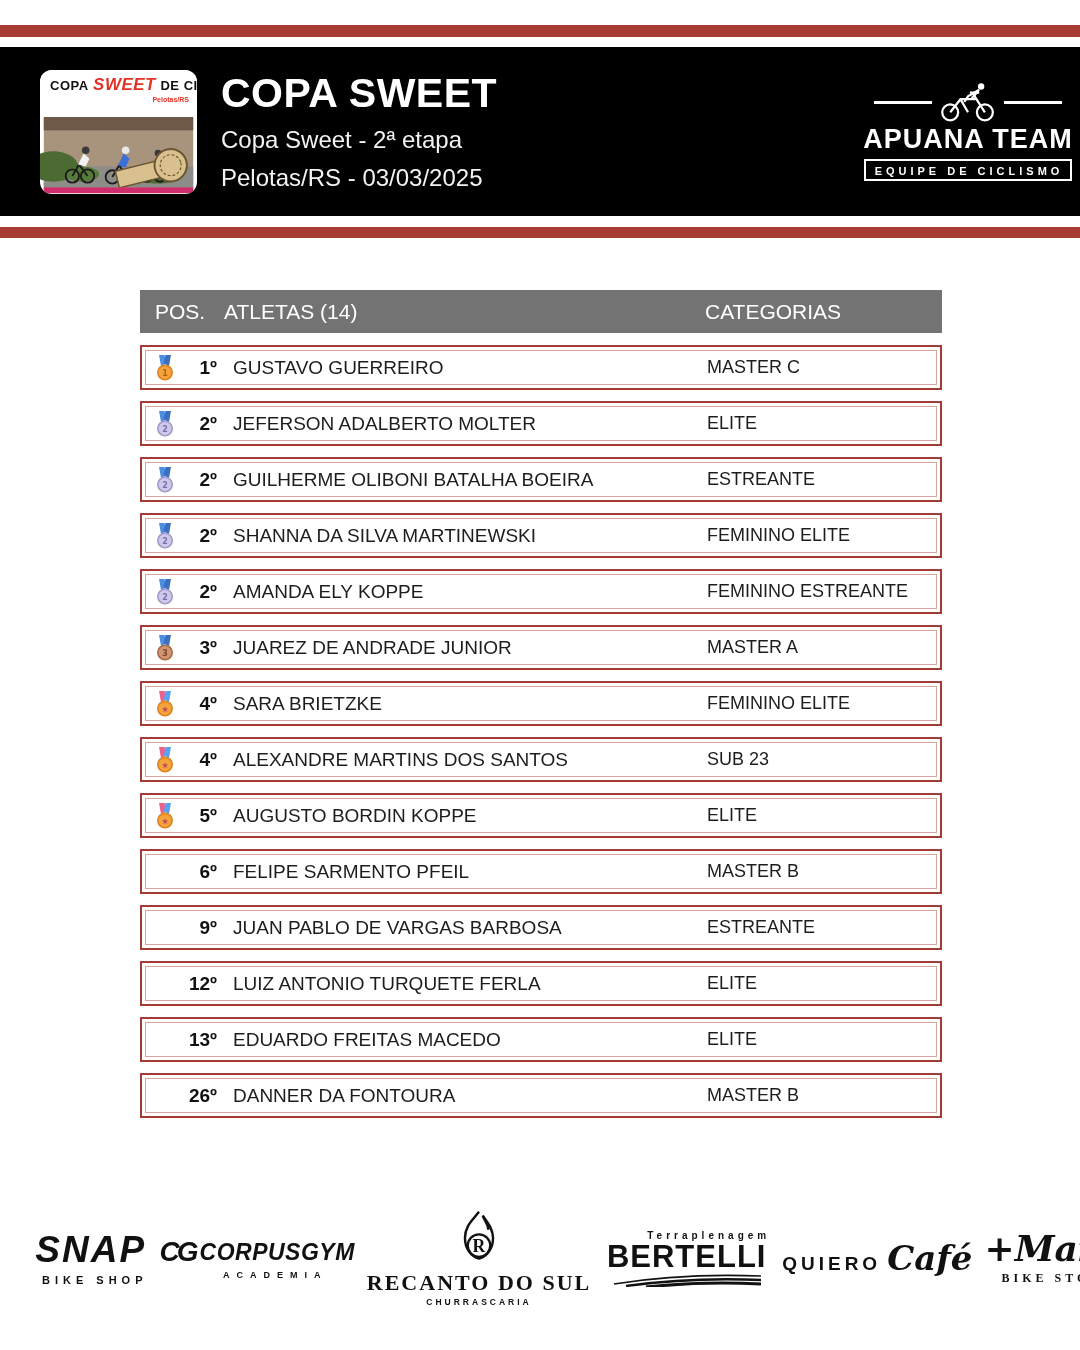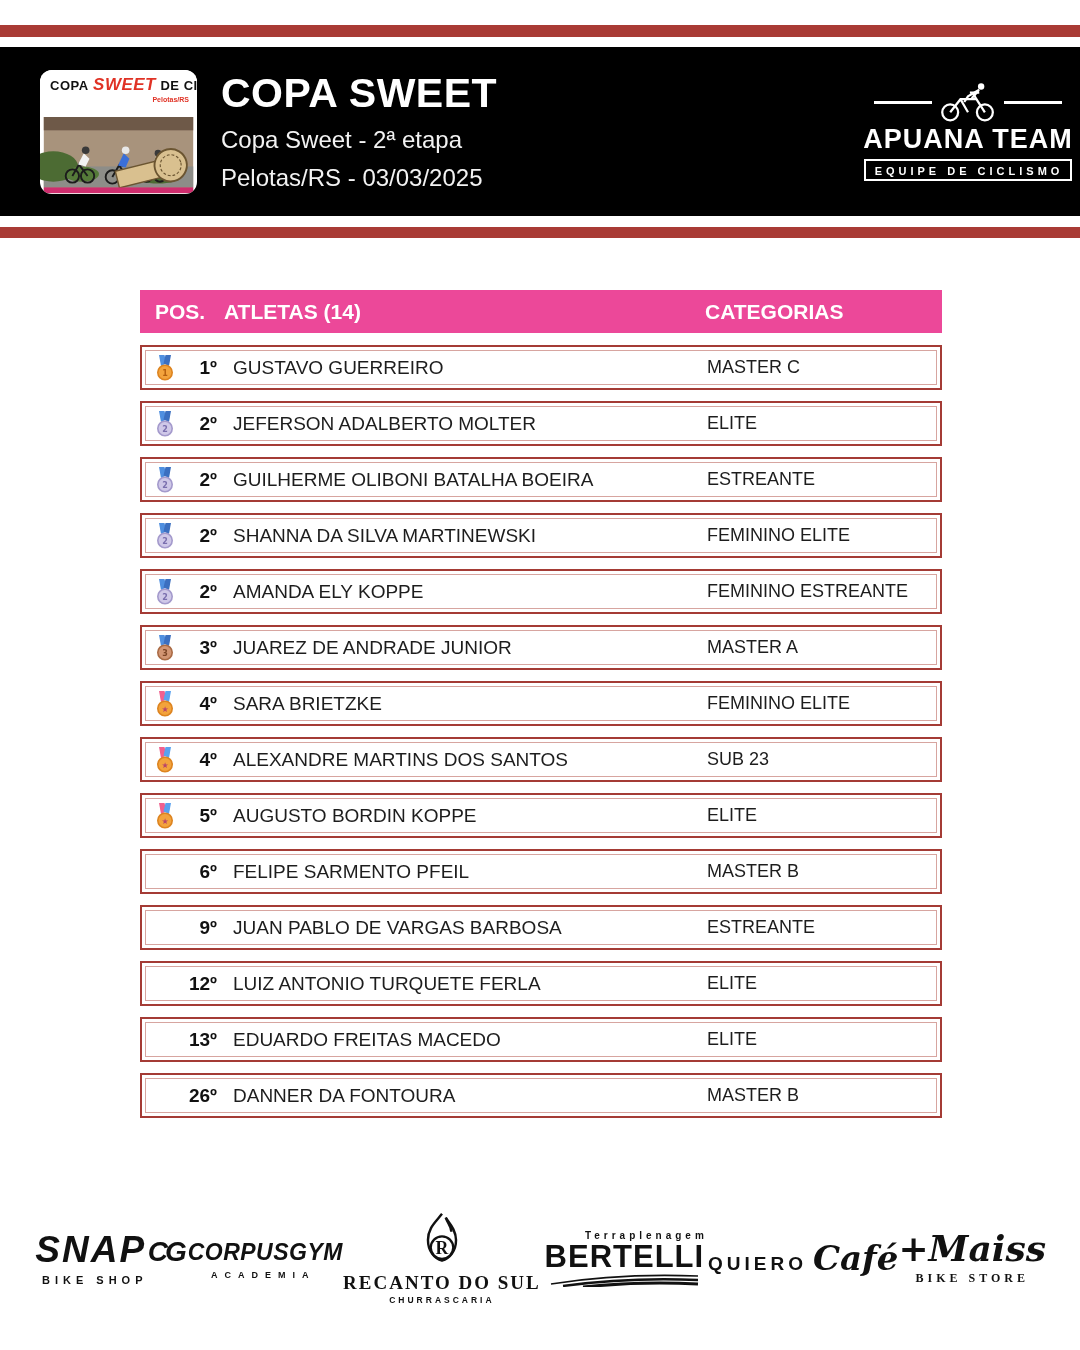--- a/index.html
+++ b/index.html
@@ -36,22 +36,22 @@
   .team-logo-topline{width:100%;display:flex;align-items:center;gap:6px;}
   .team-logo-topline .rule{flex:1;height:3px;background:#fff;}
   .team-name{color:#fff;font-size:27px;font-weight:800;letter-spacing:1px;white-space:nowrap;margin-top:2px;}
   .team-tagline{
     margin-top:4px;border:2px solid #fff;color:#fff;font-size:11px;font-weight:700;
     letter-spacing:4px;padding:4px 7px 2px 9px;white-space:nowrap;
   }
   
   .results{position:absolute;top:290px;left:140px;width:802px;}
   .thead{
-    height:43px;background:#ec4899;display:flex;align-items:center;
-    color:#fff;font-weight:700;font-size:21px;margin-bottom:12px;
+    height:43px;background:#737373;display:flex;align-items:center;
+    color:#fff;font-weight:400;font-size:21px;margin-bottom:12px;
   }
   .h-pos{margin-left:15px;width:54px;}
   .h-atletas{margin-left:15px;flex:1;}
   .h-cat{width:237px;}
   .row{
     box-sizing:border-box;height:45px;border:2px solid #a43b35;background:#fff;
     margin-bottom:11px;position:relative;
   }
   .row::after{content:"";position:absolute;inset:3px;border:1px solid #d7a5a0;pointer-events:none;}
   .row-inner{display:flex;align-items:center;height:100%;}
@@ -70,35 +70,35 @@
   .row[data-medal="bronze"] .medal-num{fill:#7d4526;}
   .row[data-medal="sports"] .medal-circle{fill:#f3a33c;stroke:#dd8420;}
   .row[data-medal="sports"] .medal-num{fill:#b8446b;}
   .ribbon-l{fill:#4f8fe0;} .ribbon-r{fill:#3b6fc0;}
   .row[data-medal="sports"] .ribbon-l{fill:#f0608f;}
   .row[data-medal="sports"] .ribbon-r{fill:#59a2ef;}
   .medal-num{font-family:"DejaVu Sans",sans-serif;font-size:8px;font-weight:bold;text-anchor:middle;}
   
   .sponsors{
     position:absolute;top:1198px;left:0;width:1080px;height:120px;
-    display:flex;align-items:center;justify-content:space-between;padding:0 34px;box-sizing:border-box;
+    display:flex;align-items:center;justify-content:space-between;padding:0 34px;box-sizing:border-box;gap:12px;
   }
   .sponsor{display:flex;flex-direction:column;align-items:center;color:#111;}
   
   .snap-word{font-size:37px;font-weight:900;font-style:italic;letter-spacing:2px;line-height:1;}
   .snap-sub{display:flex;align-items:center;gap:8px;margin-top:6px;width:100%;}
   .snap-sub .ln{flex:1;height:2px;background:#111;}
   .snap-sub span{font-size:11px;font-weight:700;letter-spacing:5px;white-space:nowrap;}
   
   .corpus-line{display:flex;align-items:center;gap:4px;}
   .cg-mono{font-size:28px;font-weight:900;font-style:italic;letter-spacing:-3px;}
   .corpus-word{font-size:23px;font-weight:900;font-style:italic;letter-spacing:.5px;}
   .corpus-sub{font-size:9px;font-weight:600;letter-spacing:7px;margin-top:2px;margin-left:36px;}
   
-  .recanto-name{font-family:"Liberation Serif",serif;font-size:19px;font-weight:700;letter-spacing:2px;margin-top:2px;white-space:nowrap;}
+  .recanto-name{font-family:"Liberation Serif",serif;font-size:22px;font-weight:700;letter-spacing:2px;margin-top:2px;white-space:nowrap;}
   .recanto-sub{font-size:8.5px;font-weight:700;letter-spacing:3px;margin-top:1px;}
   
   .bertelli-top{font-size:10px;font-weight:700;letter-spacing:4px;margin-left:44px;}
   .bertelli-word{font-size:31px;font-weight:900;letter-spacing:1px;line-height:1;}
   
   .quiero-line{display:flex;align-items:baseline;gap:6px;}
   .quiero-word{font-size:19px;font-weight:700;letter-spacing:4px;}
   .cafe-word{font-family:"DejaVu Serif",serif;font-style:italic;font-weight:700;font-size:34px;line-height:1;}
   
   .maiss-word{font-family:"DejaVu Serif",serif;font-style:italic;font-weight:900;font-size:36px;line-height:1;}

